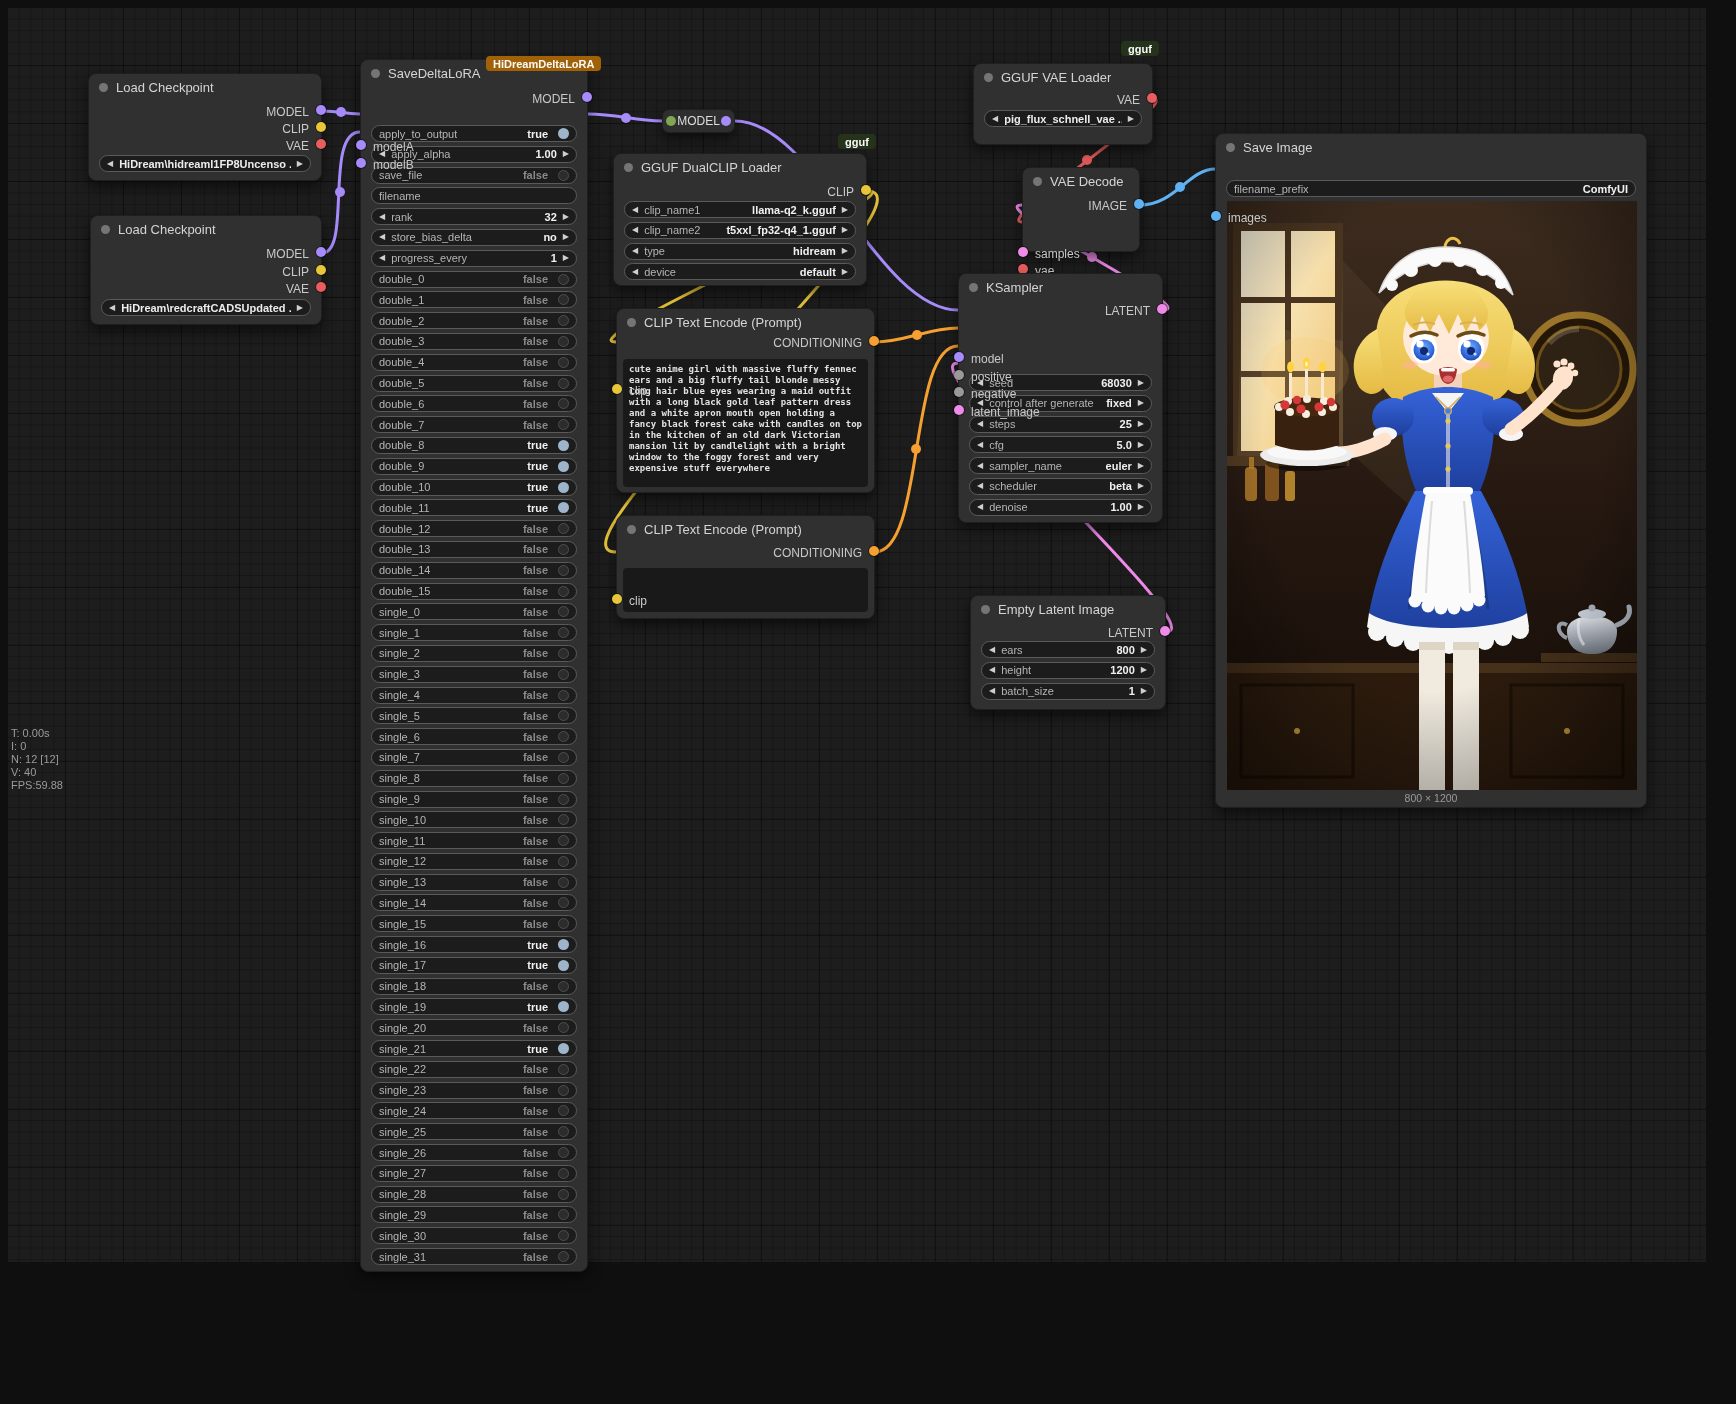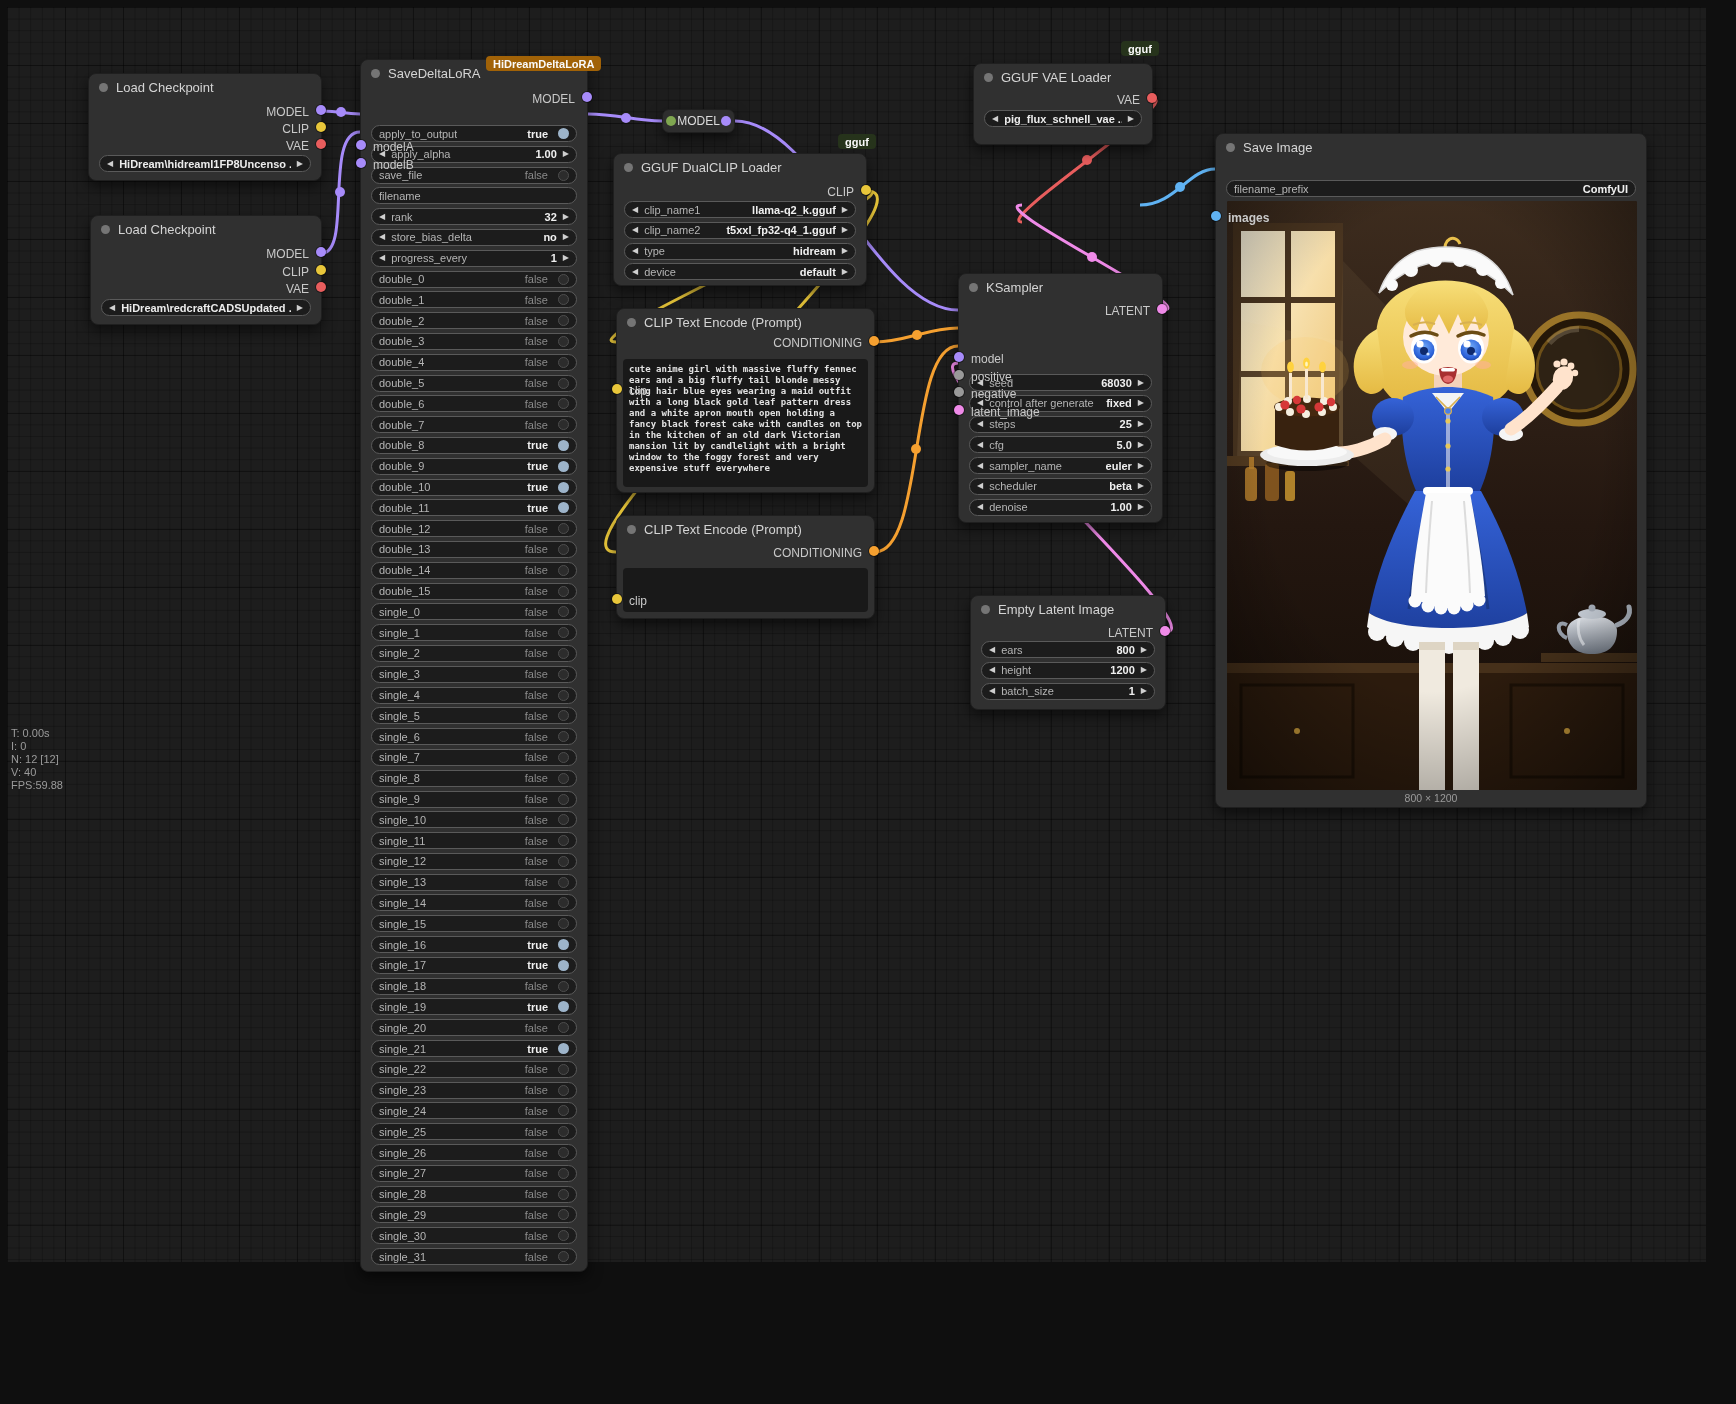--- a/index.html
+++ b/index.html
@@ -21,21 +21,21 @@
   .port{position:absolute;height:14px;display:flex;align-items:flex-start;gap:7px;}
   .port.in{left:-5px;margin-top:48px;}
   .port.out{right:-5px;}
   .pdot{width:10px;height:10px;border-radius:50%;box-shadow:0 0 0 1px rgba(0,0,0,.4);flex:0 0 auto;}
   .plabel{font-size:12px;color:#c9c9c9;white-space:nowrap;}
   .widgets{position:absolute;left:10px;right:10px;}
   .widget{height:17px;margin-bottom:3.8px;border-radius:9px;background:#1c1c1c;border:1px solid #5a5a5a;
     display:flex;align-items:center;gap:6px;padding:0 7px;box-sizing:border-box;font-size:11px;}
   .wlabel{color:#b5b5b5;white-space:nowrap;overflow:hidden;}
   .wvalue{margin-left:auto;color:#f0f0f0;font-weight:bold;white-space:nowrap;}
-  .wvalue.off{color:#8a8a8a;font-weight:normal;}
+  .wvalue.off{color:#8a8a8a;font-weight:bold;}
   .wvaluec{flex:1;text-align:center;color:#ececec;font-weight:bold;white-space:nowrap;overflow:hidden;}
   .warrow{font-size:8px;color:#cfcfcf;flex:0 0 auto;line-height:1;}
   .tdot{width:11px;height:11px;border-radius:50%;flex:0 0 auto;margin-left:4px;}
   .tdot.on{background:#9db4ca;}
   .tdot.off{background:#2c2c2c;border:1px solid #4d4d4d;box-sizing:border-box;}
   .prompt{position:absolute;left:6px;right:6px;background:#191919;border-radius:4px;
     font-family:"DejaVu Sans Mono",monospace;font-size:9px;line-height:11px;font-weight:bold;
     color:#e2e2e2;padding:5px 6px;box-sizing:border-box;overflow:hidden;white-space:pre-wrap;}
   .badge{position:absolute;z-index:3;font-size:11px;font-weight:bold;color:#fafafa;
     padding:1.5px 7px;border-radius:4px;white-space:nowrap;}
@@ -535,20 +535,40 @@
           <span class="wvaluec">pig_flux_schnell_vae ...</span>
           <span class="warrow">▶</span>
         </div>
       </div>
   <div class="port out" style="top: 29px;">
         <span class="plabel">VAE</span>
         <span class="pdot" style="background: rgb(232, 93, 93);"></span>
       </div>
     </div>
 
+  <div class="node" style="left:1022px;top:167px;width:118px;height:85px;">
+    <div class="nhead">
+        <span class="cdot"></span>
+      <span class="ntitle">VAE Decode</span>
+      </div>
+    <div></div>
+    <div></div>
+  <div class="port in" style="top: 31px;">
+        <span class="pdot" style="background: rgb(239, 138, 232);"></span>
+        <span class="plabel">samples</span>
+      </div>
+      <div class="port in" style="top: 48px;">
+        <span class="pdot" style="background: rgb(232, 93, 93);"></span>
+        <span class="plabel">vae</span>
+      </div>
+      <div class="port out" style="top: 31px;">
+        <span class="plabel">IMAGE</span>
+        <span class="pdot" style="background: rgb(95, 178, 242);"></span>
+      </div>
+    </div>
 
   <div class="node" style="left:958px;top:273px;width:205px;height:250px;">
     <div class="nhead">
         <span class="cdot"></span>
       <span class="ntitle">KSampler</span>
       </div>
     <div></div>
     <div></div>
     <div class="widgets" style="top:100px;">
         <div class="widget">
@@ -847,21 +867,21 @@
         <rect x="94" y="172" width="3" height="26" fill="#f8e8d0"></rect>
         <ellipse cx="63.5" cy="166" rx="3.4" ry="5.5" fill="#ffd23e"></ellipse>
         <ellipse cx="79.5" cy="162" rx="3.4" ry="5.5" fill="#ffd23e"></ellipse>
         <ellipse cx="95.5" cy="166" rx="3.4" ry="5.5" fill="#ffd23e"></ellipse>
         <ellipse cx="79.5" cy="163" rx="1.4" ry="2.6" fill="#fff6c0"></ellipse>
 
         <rect width="410" height="589" fill="url(#vig)"></rect>
       </svg>
     </div>
     <div class="caption">800 × 1200</div>
-  <div class="port in" style="top: 29px; font-weight: bold;">
+  <div class="port in" style="top: 29px;">
         <span class="pdot" style="background: rgb(95, 178, 242);"></span>
         <span class="plabel">images</span>
       </div>
     </div>
 
   <div class="stats">
     <div>T: 0.00s</div>
     <div>I: 0</div>
     <div>N: 12 [12]</div>
     <div>V: 40</div>

